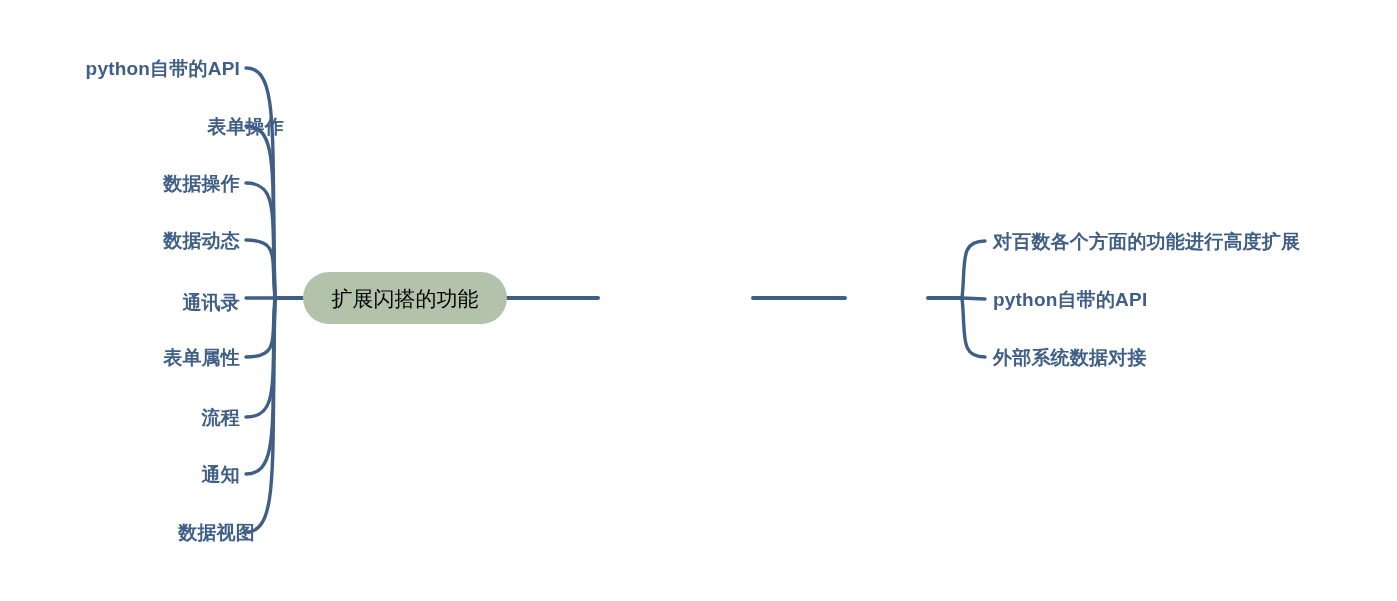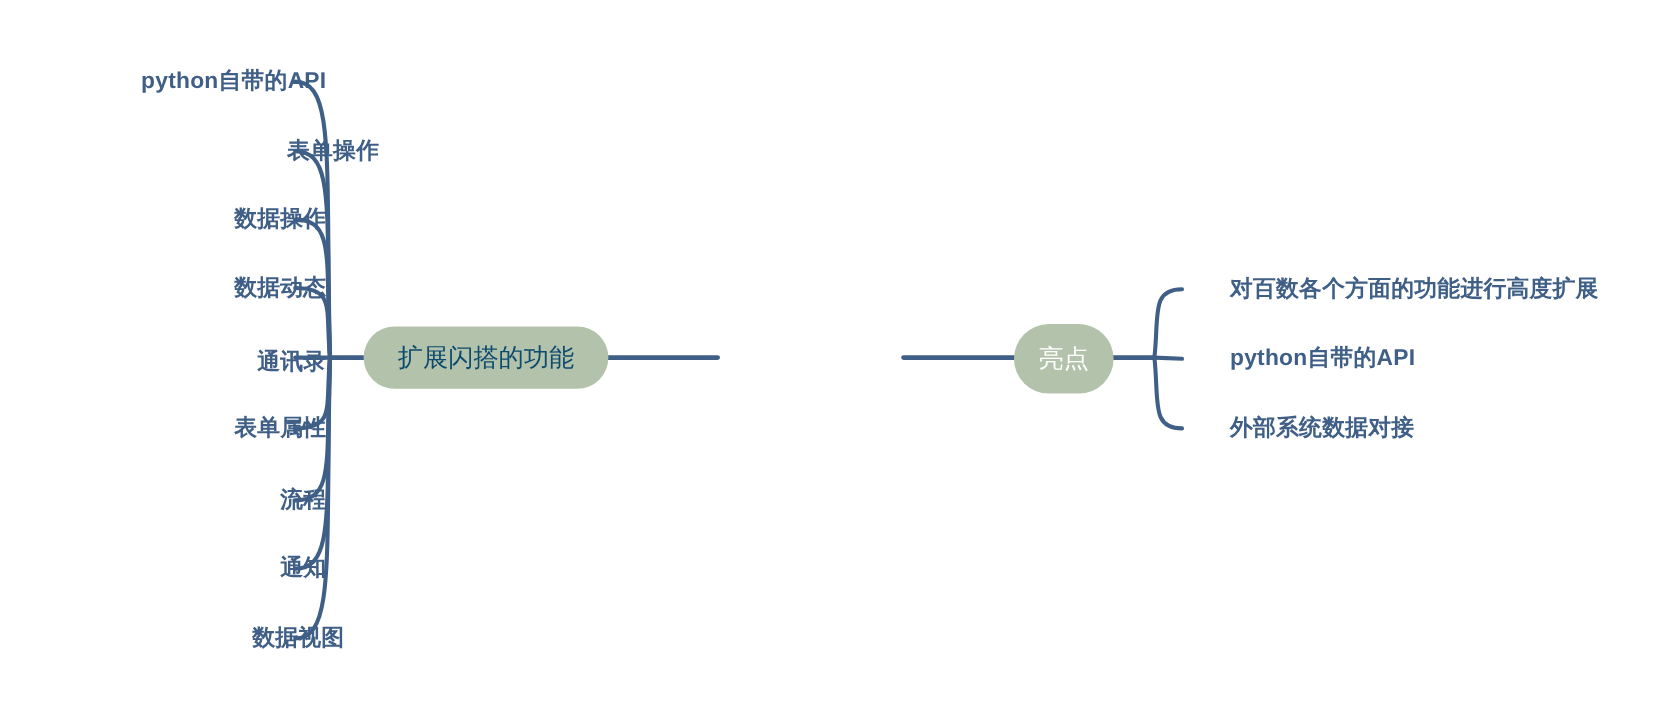--- a/index.html
+++ b/index.html
@@ -28,21 +28,20 @@
     overflow: visible;
   }
   .leaf-label {
     position: absolute;
     font-size: 19px;
     font-weight: bold;
     color: #3f5f87;
     white-space: nowrap;
     line-height: 1;
     letter-spacing: 0.2px;
-    padding-left: 32px;
   }
   .leaf-label.left {
     text-align: right;
     transform: translateY(-50%);
   }
   .leaf-label.right {
     text-align: left;
     transform: translateY(-50%);
   }
   .node {
@@ -112,22 +111,19 @@
       <div class="leaf-label left" style="left: 0px; width: 240px; top: 302px;">通讯录</div>
       <div class="leaf-label left" style="left: 0px; width: 240px; top: 357px;">表单属性</div>
       <div class="leaf-label left" style="left: 0px; width: 240px; top: 417px;">流程</div>
       <div class="leaf-label left" style="left: 0px; width: 240px; top: 474px;">通知</div>
       <div class="leaf-label left" style="left: 15px; width: 240px; top: 532px;">数据视图</div>
       <div class="leaf-label right" style="left: 993px; top: 241px; text-align: right;">对百数各个方面的功能进行高度扩展</div>
       <div class="leaf-label right" style="left: 993px; top: 299px;">python自带的API</div>
       <div class="leaf-label right" style="left: 993px; top: 357px;">外部系统数据对接</div>
     </div>
 
-  <div class="node node-branch green" id="node-left-branch" style="left: 303px; top: 272px; width: 204px; height: 52px; background: rgb(179, 194, 171); color: #0c4a6e;">
+  <div class="node node-branch green" id="node-left-branch" style="left: 303px; top: 272px; width: 204px; height: 52px; background: rgb(179, 194, 171); color: #000000;">
     <span>扩展闪搭的功能</span>
   </div>
 
 
-  <div class="node node-small green" id="node-right-branch" style="left: 845px; top: 270px; width: 83px; height: 58px; background: rgb(179, 194, 171); color: rgb(255, 255, 255);">
-    <span>亮点</span>
-  </div>
 
 </div>
 
 </body></html>

